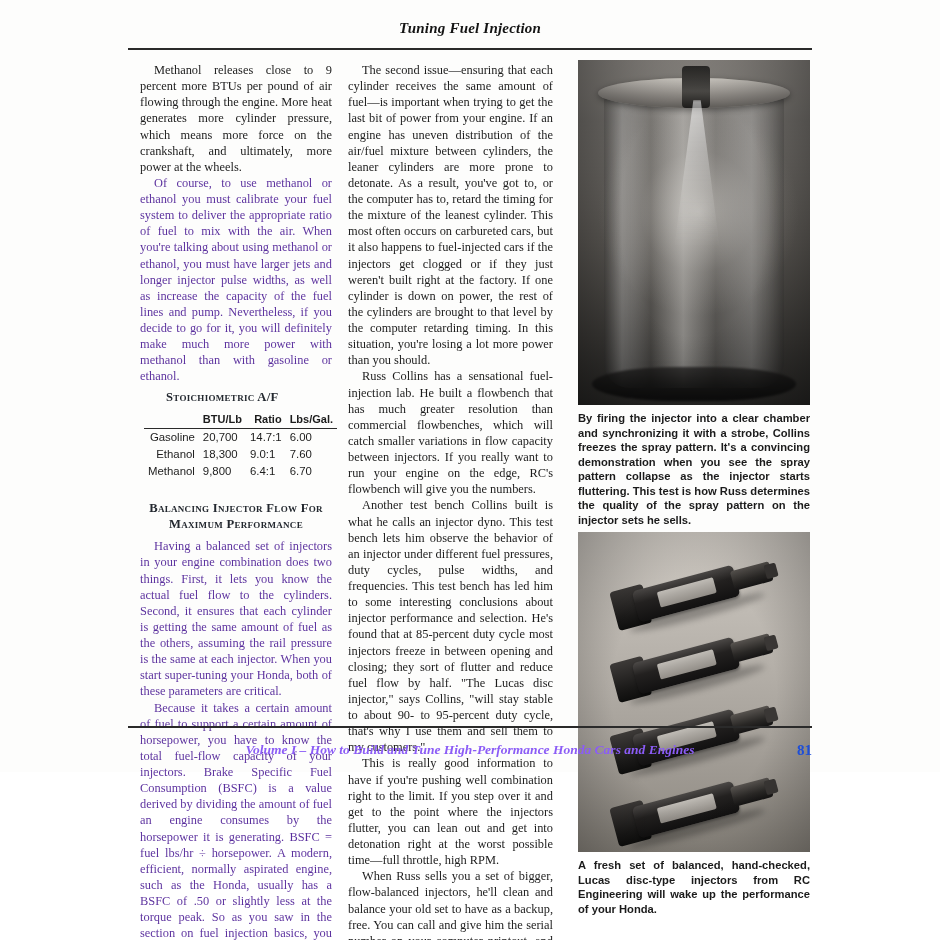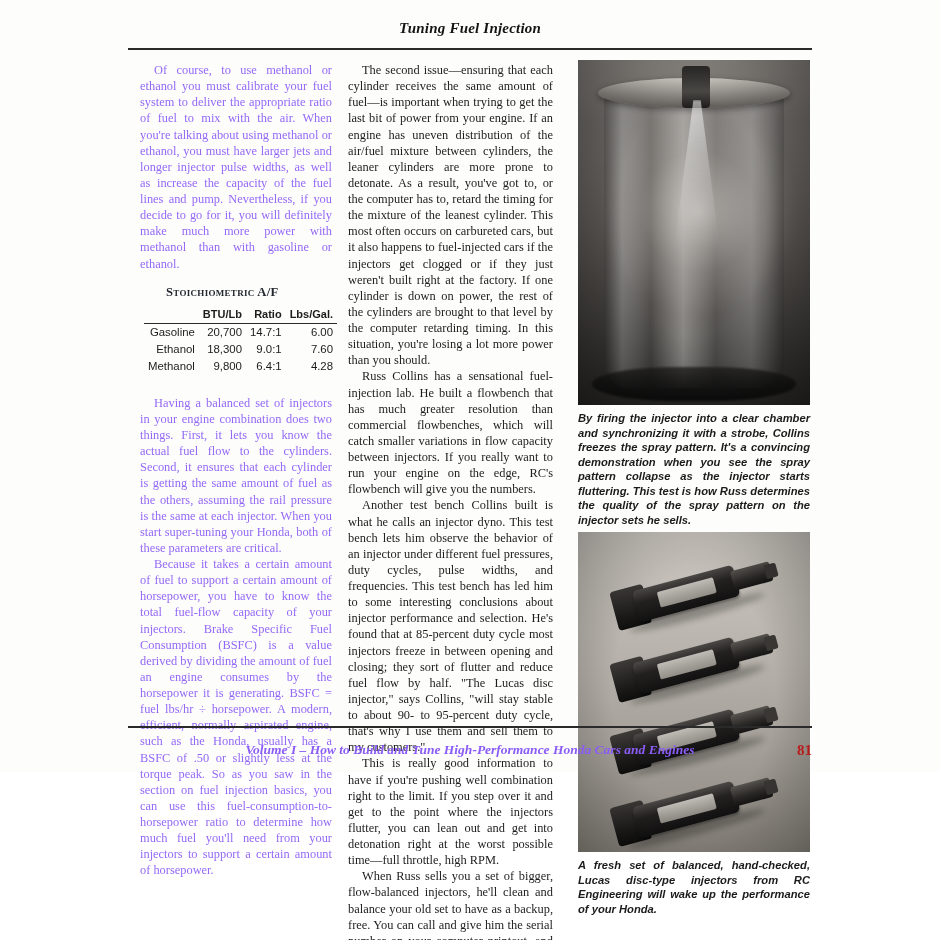--- a/index.html
+++ b/index.html
@@ -64,21 +64,21 @@
     font-weight: bold;
     font-size: 13.5px;
     color: #8b5cf6;
   }
   .folio {
     position: absolute;
     bottom: 13px;
     right: 128px;
     font-weight: bold;
     font-size: 15px;
-    color: #b91c1c;
+    color: #1d4ed8;
   }
 
   
   .col {
     position: absolute;
     top: 62px;
     font-size: 12.4px;
     line-height: 1.30;
     text-align: justify;
     color: #1c1c1c;
@@ -94,31 +94,31 @@
     left: 140px;
     width: 192px;
   }
   .col-2 {
     left: 348px;
     width: 205px;
   }
 
   
   .col-1 .faded {
-    color: #8b5cf6;
+    color: #4c1d95;
     opacity: 0.92;
   }
 
   
   .subhead {
     font-variant: small-caps;
     font-weight: bold;
     font-size: 12.6px;
     text-align: center;
-    margin: 12px 0 6px 0;
+    margin: 4px 0 6px 0;
     color: #23282f;
     letter-spacing: 0.3px;
   }
   .subhead.left-ish { text-align: left; padding-left: 26px; }
 
   
   table.spec {
     border-collapse: collapse;
     font-size: 11.4px;
     margin: 2px 0 20px 4px;
@@ -127,21 +127,20 @@
   }
   table.spec th {
     font-weight: bold;
     text-align: right;
     padding: 1px 4px 2px 4px;
     font-size: 11px;
     white-space: nowrap;
   }
   table.spec th.lbl { text-align: left; }
   table.spec td {
-    text-align: right;
     padding: 1px 4px;
     white-space: nowrap;
   }
   table.spec td.lbl { text-align: right; }
   table.spec tr.head-row th {
     border-bottom: 1px solid #2a2a2a;
   }
 
   
   .photo {
@@ -159,21 +158,20 @@
     left: 578px;
     top: 532px;
     width: 232px;
     height: 320px;
   }
   .caption {
     position: absolute;
     left: 578px;
     width: 232px;
     font-family: "Liberation Sans", sans-serif;
-    font-style: italic;
     font-weight: bold;
     font-size: 11.2px;
     line-height: 1.30;
     color: #1b1b1b;
     text-align: justify;
   }
   .caption-1 { top: 411px; }
   .caption-2 { top: 858px; }
 
   
@@ -339,20 +337,21 @@
 </style>
 </head>
 <body>
 
 <div class="page">
 
   <div class="running-head">Tuning Fuel Injection</div>
   <div class="rule-top"></div>
 
   <div class="col col-1">
+    <p>Methanol releases close to 9 percent more BTUs per pound of air flowing through the engine. More heat generates more cylinder pressure, which means more force on the crankshaft, and ultimately, more power at the wheels.</p>
     <p class="faded">Of course, to use methanol or ethanol you must calibrate your fuel system to deliver the appropriate ratio of fuel to mix with the air. When you're talking about using methanol or ethanol, you must have larger jets and longer injector pulse widths, as well as increase the capacity of the fuel lines and pump. Nevertheless, if you decide to go for it, you will definitely make much more power with methanol than with gasoline or ethanol.</p>
 
     <div class="subhead left-ish">Stoichiometric A/F</div>
 
     <table class="spec">
       <tbody>
           <tr class="head-row">
         <th class="lbl"></th>
         <th>BTU/Lb</th>
         <th>Ratio</th>
@@ -367,25 +366,26 @@
       <tr>
         <td class="lbl">Ethanol</td>
         <td>18,300</td>
         <td>9.0:1</td>
         <td>7.60</td>
       </tr>
       <tr>
         <td class="lbl">Methanol</td>
         <td>9,800</td>
         <td>6.4:1</td>
-        <td>4.28</td>
+        <td>6.70</td>
       </tr>
     </tbody>
       </table>
 
+    <div class="subhead">Balancing Injector Flow For Maximum Performance</div>
 
     <p class="faded">Having a balanced set of injectors in your engine combination does two things. First, it lets you know the actual fuel flow to the cylinders. Second, it ensures that each cylinder is getting the same amount of fuel as the others, assuming the rail pressure is the same at each injector. When you start super-tuning your Honda, both of these parameters are critical.</p>
     <p class="faded">Because it takes a certain amount of fuel to support a certain amount of horsepower, you have to know the total fuel-flow capacity of your injectors. Brake Specific Fuel Consumption (BSFC) is a value derived by dividing the amount of fuel an engine consumes by the horsepower it is generating. BSFC = fuel lbs/hr ÷ horsepower. A modern, efficient, normally aspirated engine, such as the Honda, usually has a BSFC of .50 or slightly less at the torque peak. So as you saw in the section on fuel injection basics, you can use this fuel-consumption-to-horsepower ratio to determine how much fuel you'll need from your injectors to support a certain amount of horsepower.</p>
   </div>
 
   <div class="col col-2">
     <p>The second issue—ensuring that each cylinder receives the same amount of fuel—is important when trying to get the last bit of power from your engine. If an engine has uneven distribution of the air/fuel mixture between cylinders, the leaner cylinders are more prone to detonate. As a result, you've got to, or the computer has to, retard the timing for the mixture of the leanest cylinder. This most often occurs on carbureted cars, but it also happens to fuel-injected cars if the injectors get clogged or if they just weren't built right at the factory. If one cylinder is down on power, the rest of the cylinders are brought to that level by the computer retarding timing. In this situation, you're losing a lot more power than you should.</p>
     <p>Russ Collins has a sensational fuel-injection lab. He built a flowbench that has much greater resolution than commercial flowbenches, which will catch smaller variations in flow capacity between injectors. If you really want to run your engine on the edge, RC's flowbench will give you the numbers.</p>
     <p>Another test bench Collins built is what he calls an injector dyno. This test bench lets him observe the behavior of an injector under different fuel pressures, duty cycles, pulse widths, and frequencies. This test bench has led him to some interesting conclusions about injector performance and selection. He's found that at 85-percent duty cycle most injectors freeze in between opening and closing; they sort of flutter and reduce fuel flow by half. "The Lucas disc injector," says Collins, "will stay stable to about 90- to 95-percent duty cycle, that's why I use them and sell them to my customers."</p>
     <p>This is really good information to have if you're pushing well combination right to the limit. If you step over it and get to the point where the injectors flutter, you can lean out and get into detonation right at the worst possible time—full throttle, high RPM.</p>

